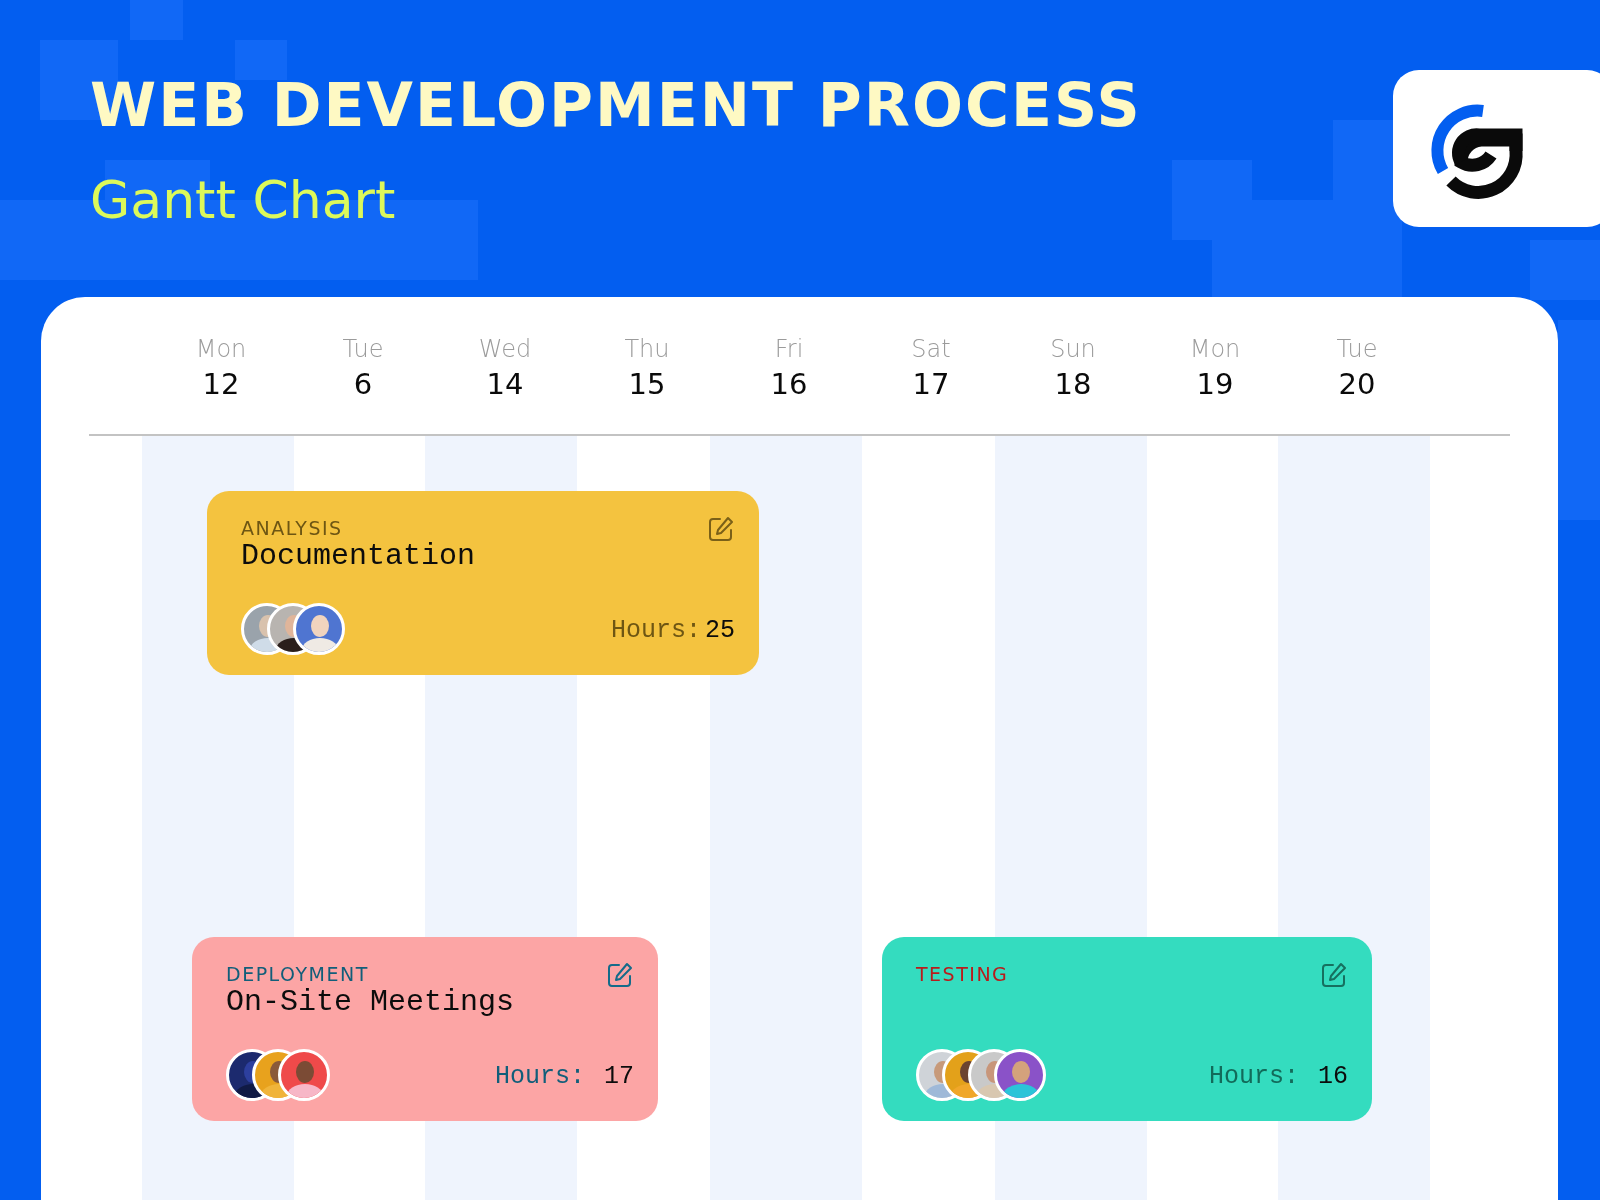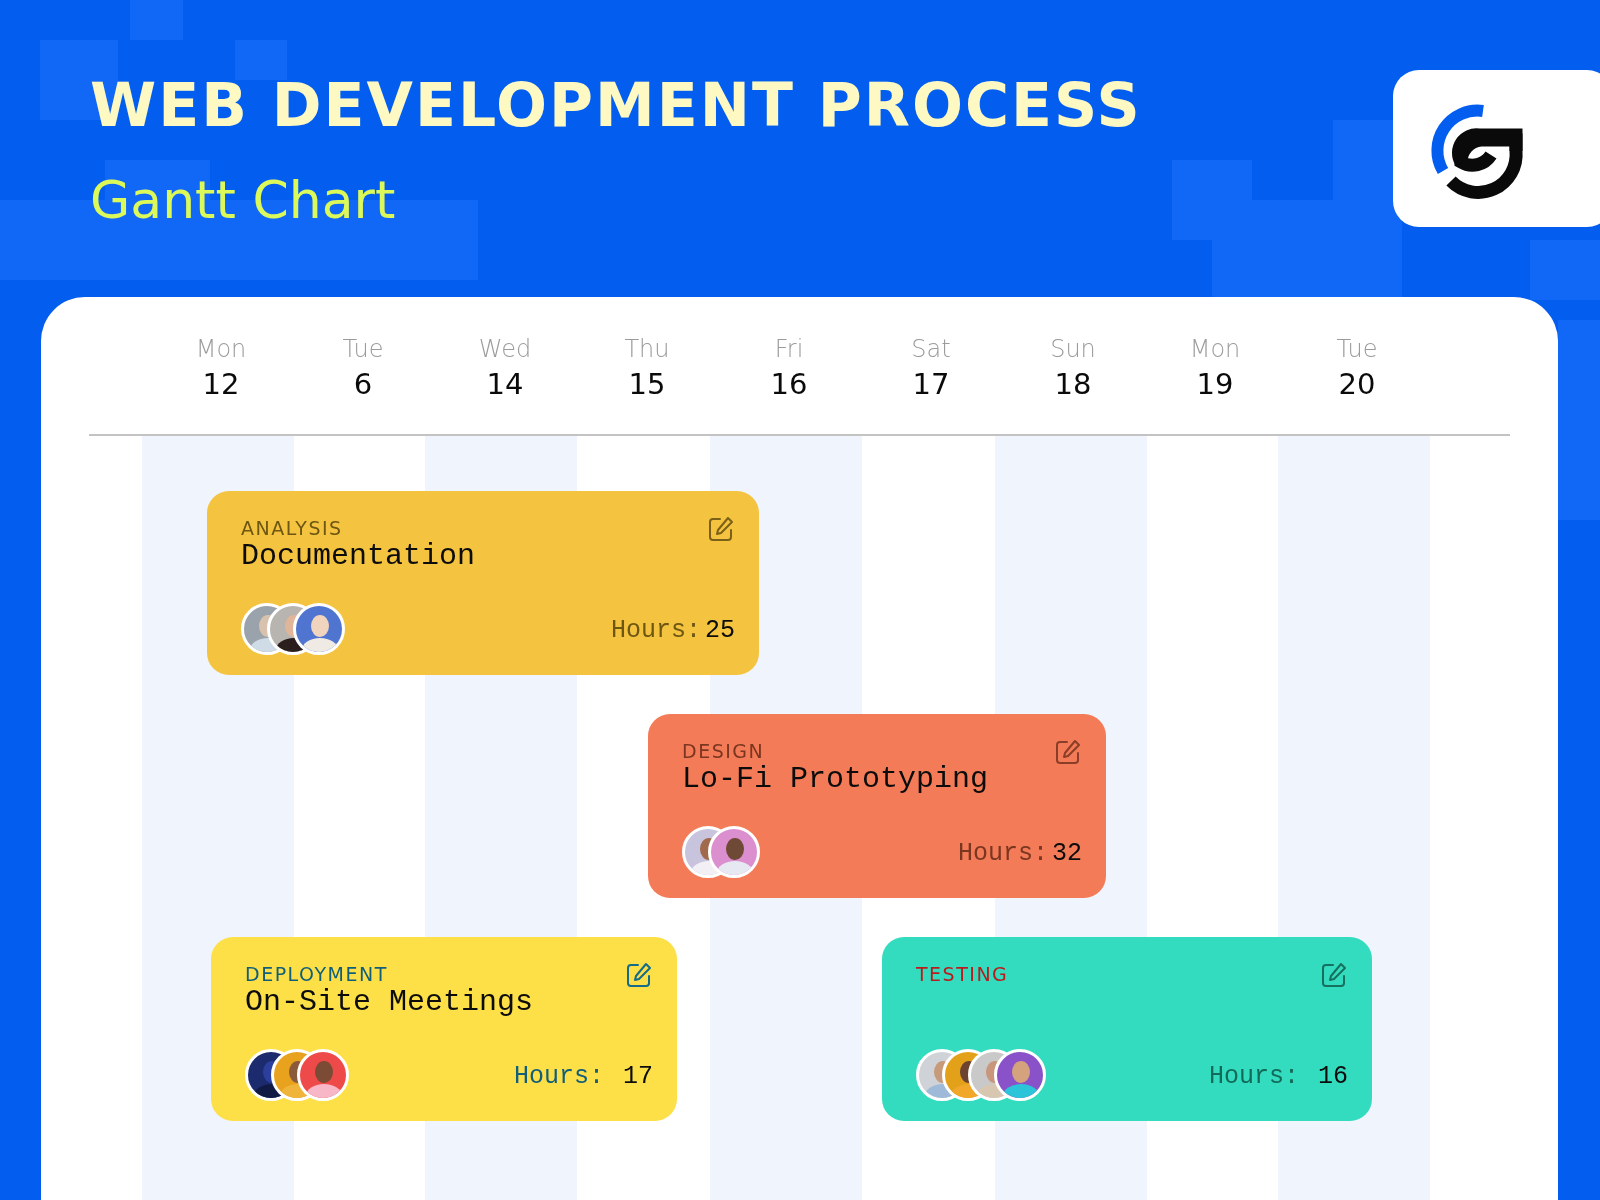--- a/index.html
+++ b/index.html
@@ -157,43 +157,22 @@
       <div class="avatar" style="background:#4f75d1;">
           <div class="face" style="background:#f1d4be;"></div>
           <div class="body" style="background:#efeae4;"></div>
         </div>
     </div>
     <div class="hours">
       <span class="hl" style="color:#6e5613;">Hours:</span><span class="hv">25</span>
     </div>
   </div>
 
-  <div class="task" style="left:607px;top:417px;width:458px;height:184px;background:#f47b57;">
-    <div class="cat" style="color:#7a3620;">DESIGN</div>
-    <div class="name">Lo-Fi Prototyping</div>
-    <svg class="edit" viewBox="0 0 28 28">
-      <path d="M13 4 H6 a3 3 0 0 0 -3 3 V22 a3 3 0 0 0 3 3 H21 a3 3 0 0 0 3 -3 V15" fill="none" stroke="#8a3e27" stroke-width="2" stroke-linecap="round"></path>
-      <path d="M21 3 L25 7 L14 18 L10 19 L11 15 Z" fill="none" stroke="#8a3e27" stroke-width="2" stroke-linejoin="round"></path>
-    </svg>
-    <div class="avatars">
-      <div class="avatar" style="background:#c8c4de;">
-          <div class="face" style="background:#a06a4c;"></div>
-          <div class="body" style="background:#f2f0f4;"></div>
-        </div>
-      <div class="avatar" style="background:#db8fcf;">
-          <div class="face" style="background:#6e4a36;"></div>
-          <div class="body" style="background:#e6e9f2;"></div>
-        </div>
-    </div>
-    <div class="hours">
-      <span class="hl" style="color:#7a3620;">Hours:</span><span class="hv">32</span>
-    </div>
-  </div>
-
-  <div class="task" style="left:170px;top:640px;width:466px;height:184px;background:#fde047;">
+
+  <div class="task" style="left:151px;top:640px;width:466px;height:184px;background:#fca5a5;">
     <div class="cat" style="color:#115e7a;">DEPLOYMENT</div>
     <div class="name">On-Site Meetings</div>
     <svg class="edit" viewBox="0 0 28 28">
       <path d="M13 4 H6 a3 3 0 0 0 -3 3 V22 a3 3 0 0 0 3 3 H21 a3 3 0 0 0 3 -3 V15" fill="none" stroke="#146b8a" stroke-width="2" stroke-linecap="round"></path>
       <path d="M21 3 L25 7 L14 18 L10 19 L11 15 Z" fill="none" stroke="#146b8a" stroke-width="2" stroke-linejoin="round"></path>
     </svg>
     <div class="avatars">
       <div class="avatar" style="background:#1c2a6e;">
           <div class="face" style="background:#2d3f9e;"></div>
           <div class="body" style="background:#101a45;"></div>

